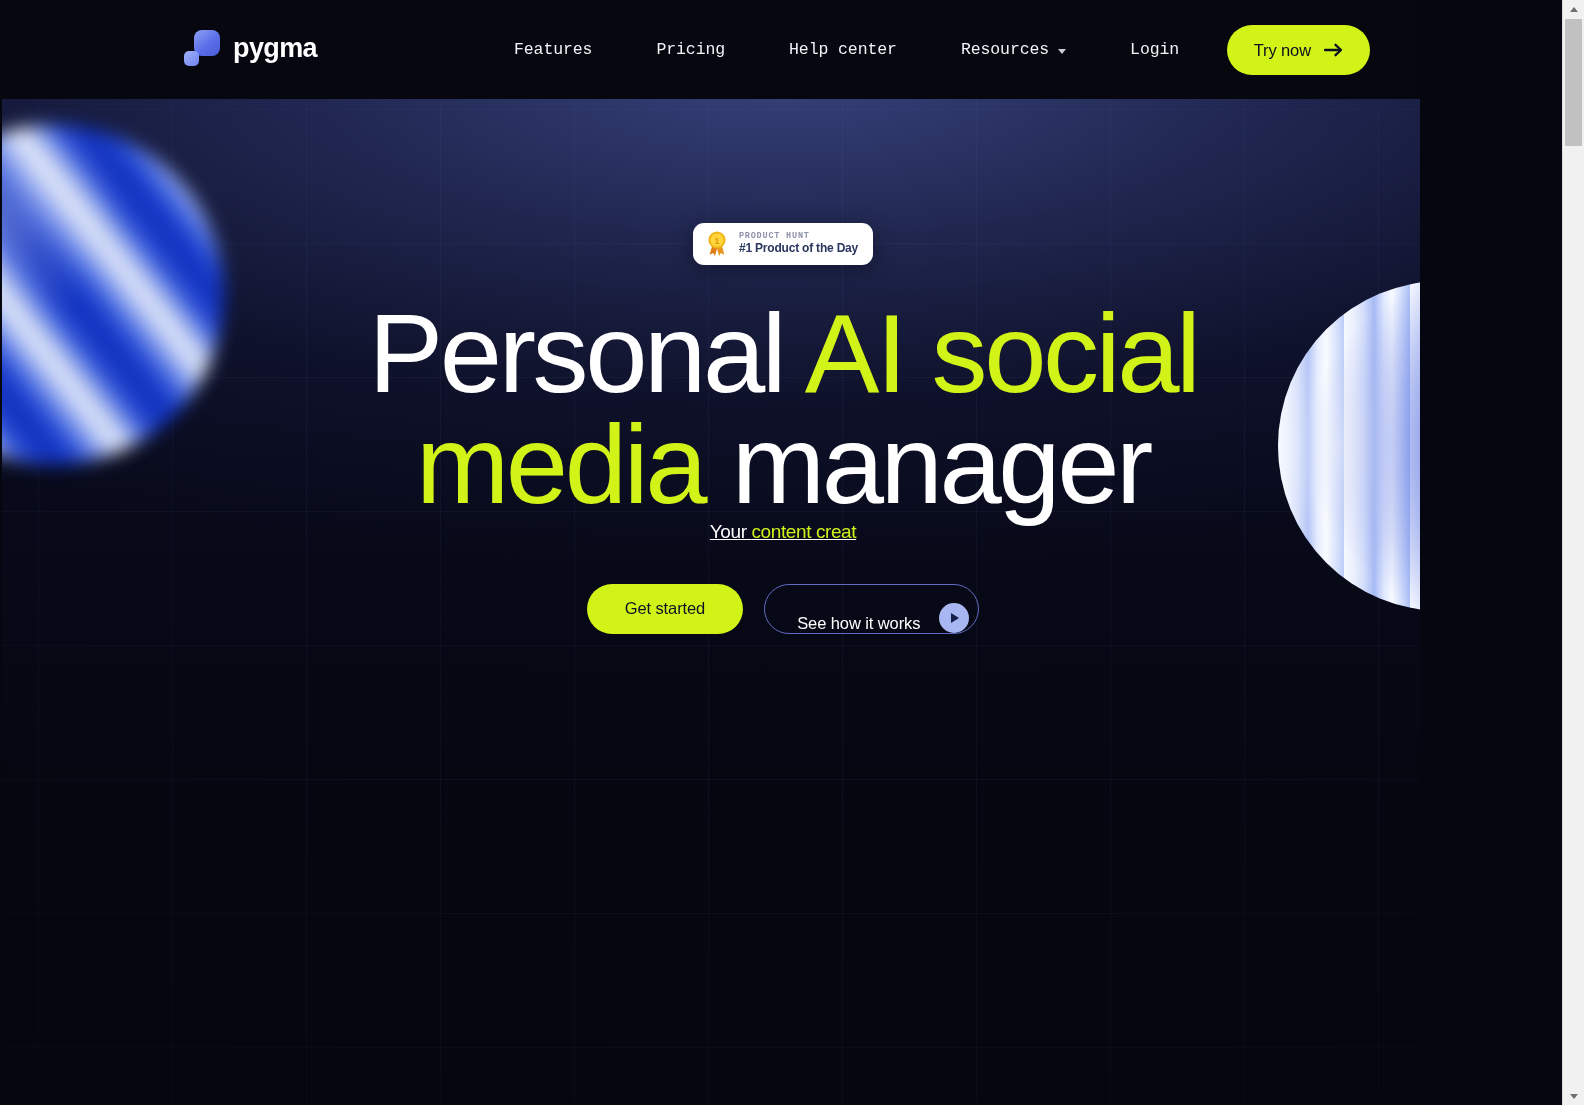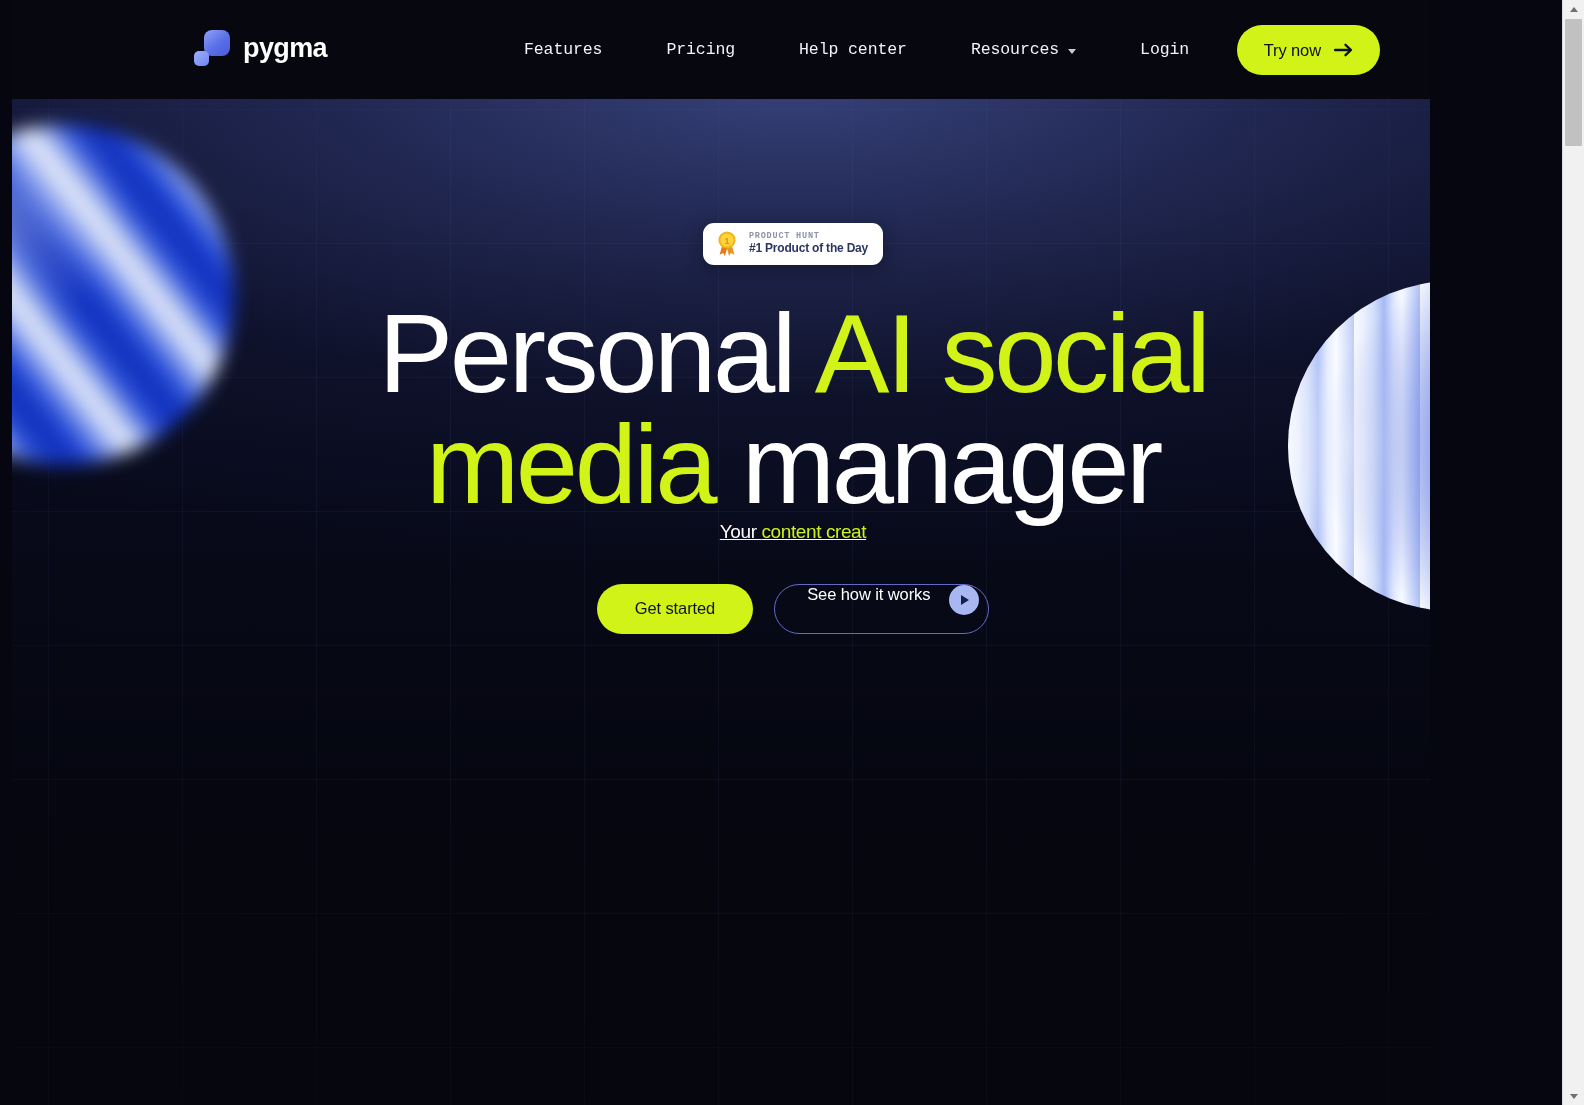--- a/index.html
+++ b/index.html
@@ -13,21 +13,21 @@
   }
 
   .viewport {
     position:relative;
     width:1584px; height:1105px;
     overflow:hidden;
   }
 
   
   .page {
-    position:absolute; left:12px; top:0;
+    position:absolute; left:2px; top:0;
     width:1418px; height:1105px;
     overflow:hidden;
     background:#05060e;
   }
 
   
   .header {
     position:absolute; left:0; top:0;
     width:1562px; height:99px;
     background:#06070f;
@@ -230,21 +230,21 @@
     font-family:"Liberation Sans", sans-serif;
     font-size:16.5px; font-weight:400;
     cursor:pointer; letter-spacing:-0.1px;
   }
   .btn-secondary {
     height:50px; padding:0 9px 0 32px;
     background:transparent; color:#ffffff;
     border:1px solid #5f6bc4; border-radius:28px;
     font-family:"Liberation Sans", sans-serif;
     font-size:16.5px; font-weight:500;
-    display:flex; align-items:flex-start; gap:19px;
+    display:flex; align-items:flex-end; gap:19px;
     cursor:pointer; letter-spacing:-0.1px;
   }
   .play-circle {
     width:30px; height:30px; border-radius:50%;
     background:#a8b7f2;
     display:flex; align-items:center; justify-content:center;
   }
   .play-tri {
     width:0; height:0;
     border-left:8px solid #16204a;

